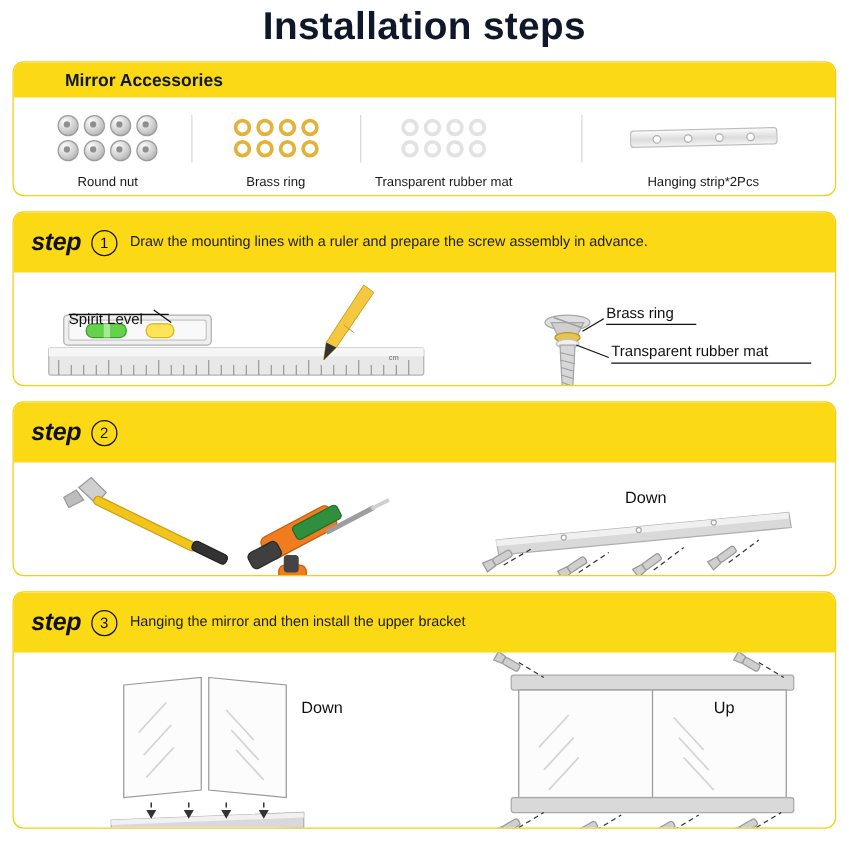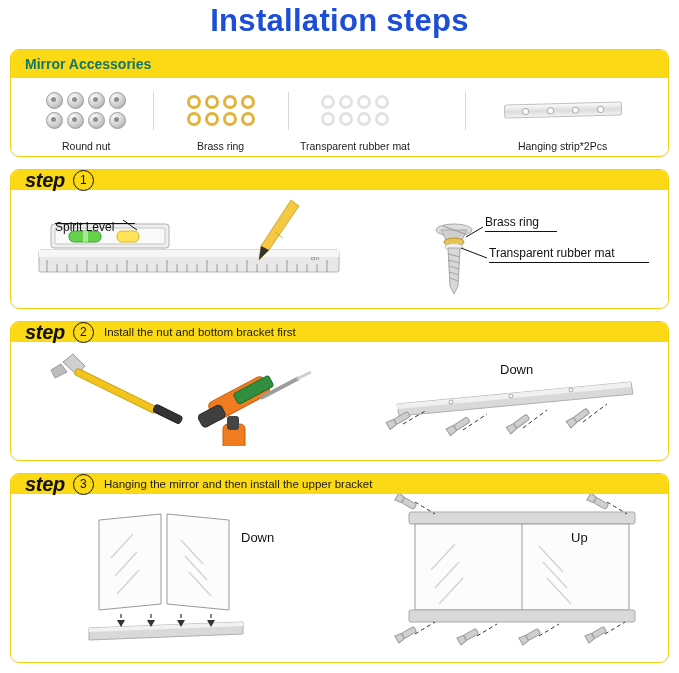--- a/index.html
+++ b/index.html
@@ -18,47 +18,48 @@
     position: relative;
     width: 679px;
     height: 673px;
   }
   .title {
     text-align: center;
     font-size: 31px;
     font-weight: bold;
     letter-spacing: 0.3px;
     margin: 3px 0 10px 0;
-    color: #1d4ed8;
+    color: #0f172a;
   }
 
   .panel {
     position: relative;
     margin: 0 10px 12px 10px;
     border: 1.5px solid #f2d013;
     border-radius: 9px;
     background: #ffffff;
     box-sizing: border-box;
     overflow: hidden;
   }
   .panel-header {
     background: #fbd914;
     height: 28px;
     display: flex;
     align-items: center;
     padding: 0 14px;
     box-sizing: border-box;
   }
   .panel-header.tall {
-    height: 20px;
+    height: 48px;
   }
   .acc-title {
     font-size: 14px;
     font-weight: bold;
-    color: #0f766e;
+    color: #0f172a;
+    margin-left: 27px;
   }
   .step-word {
     font-size: 20px;
     font-weight: bold;
     font-style: italic;
     color: #111;
     margin-right: 8px;
     letter-spacing: -0.3px;
   }
   .step-num {
@@ -286,20 +287,21 @@
         <div class="acc-label">Hanging strip*2Pcs</div>
       </div>
 
     </div>
   </div>
 
   <div class="panel" style="height:140px;">
     <div class="panel-header tall">
       <span class="step-word">step</span>
       <span class="step-num">1</span>
+      <span class="step-desc">Draw the mounting lines with a ruler and prepare the screw assembly in advance.</span>
     </div>
     <div class="panel-body art-area" style="height:104px;">
       <svg width="657" height="104" viewBox="0 0 657 104">
 
         <g>
           <rect x="28" y="60" width="300" height="22" rx="2" fill="#e8e8e8" stroke="#b3b3b3"></rect>
           <rect x="28" y="60" width="300" height="7" fill="#f6f6f6" stroke="none"></rect>
           <g stroke="#7a7a7a" stroke-width="0.7">
             <line x1="36" y1="82" x2="36" y2="70"></line>
               <line x1="46" y1="82" x2="46" y2="74"></line>
@@ -377,21 +379,20 @@
 
       <div class="lbl" style="left:478px; top:56px;">Transparent rubber mat</div>
       <div class="underline" style="left:478px; top:72px; width:160px;"></div>
     </div>
   </div>
 
   <div class="panel" style="height:140px;">
     <div class="panel-header tall">
       <span class="step-word">step</span>
       <span class="step-num">2</span>
-      <span class="step-desc">Install the nut and bottom bracket first</span>
     </div>
     <div class="panel-body art-area" style="height:104px;">
       <svg width="657" height="104" viewBox="0 0 657 104">
 
         <g>
           <path d="M52 20 L62 12 L74 24 L66 33 Z" fill="#cfcfcf" stroke="#9a9a9a"></path>
           <path d="M50 22 L40 28 L44 36 L56 30 Z" fill="#bdbdbd" stroke="#9a9a9a"></path>
           <rect x="66" y="26" width="90" height="7" rx="3" transform="rotate(26 66 26)" fill="#f3c51c" stroke="#c9a110"></rect>
           <rect x="145" y="62" width="30" height="8" rx="3" transform="rotate(26 145 62)" fill="#333" stroke="#222"></rect>
         </g>

